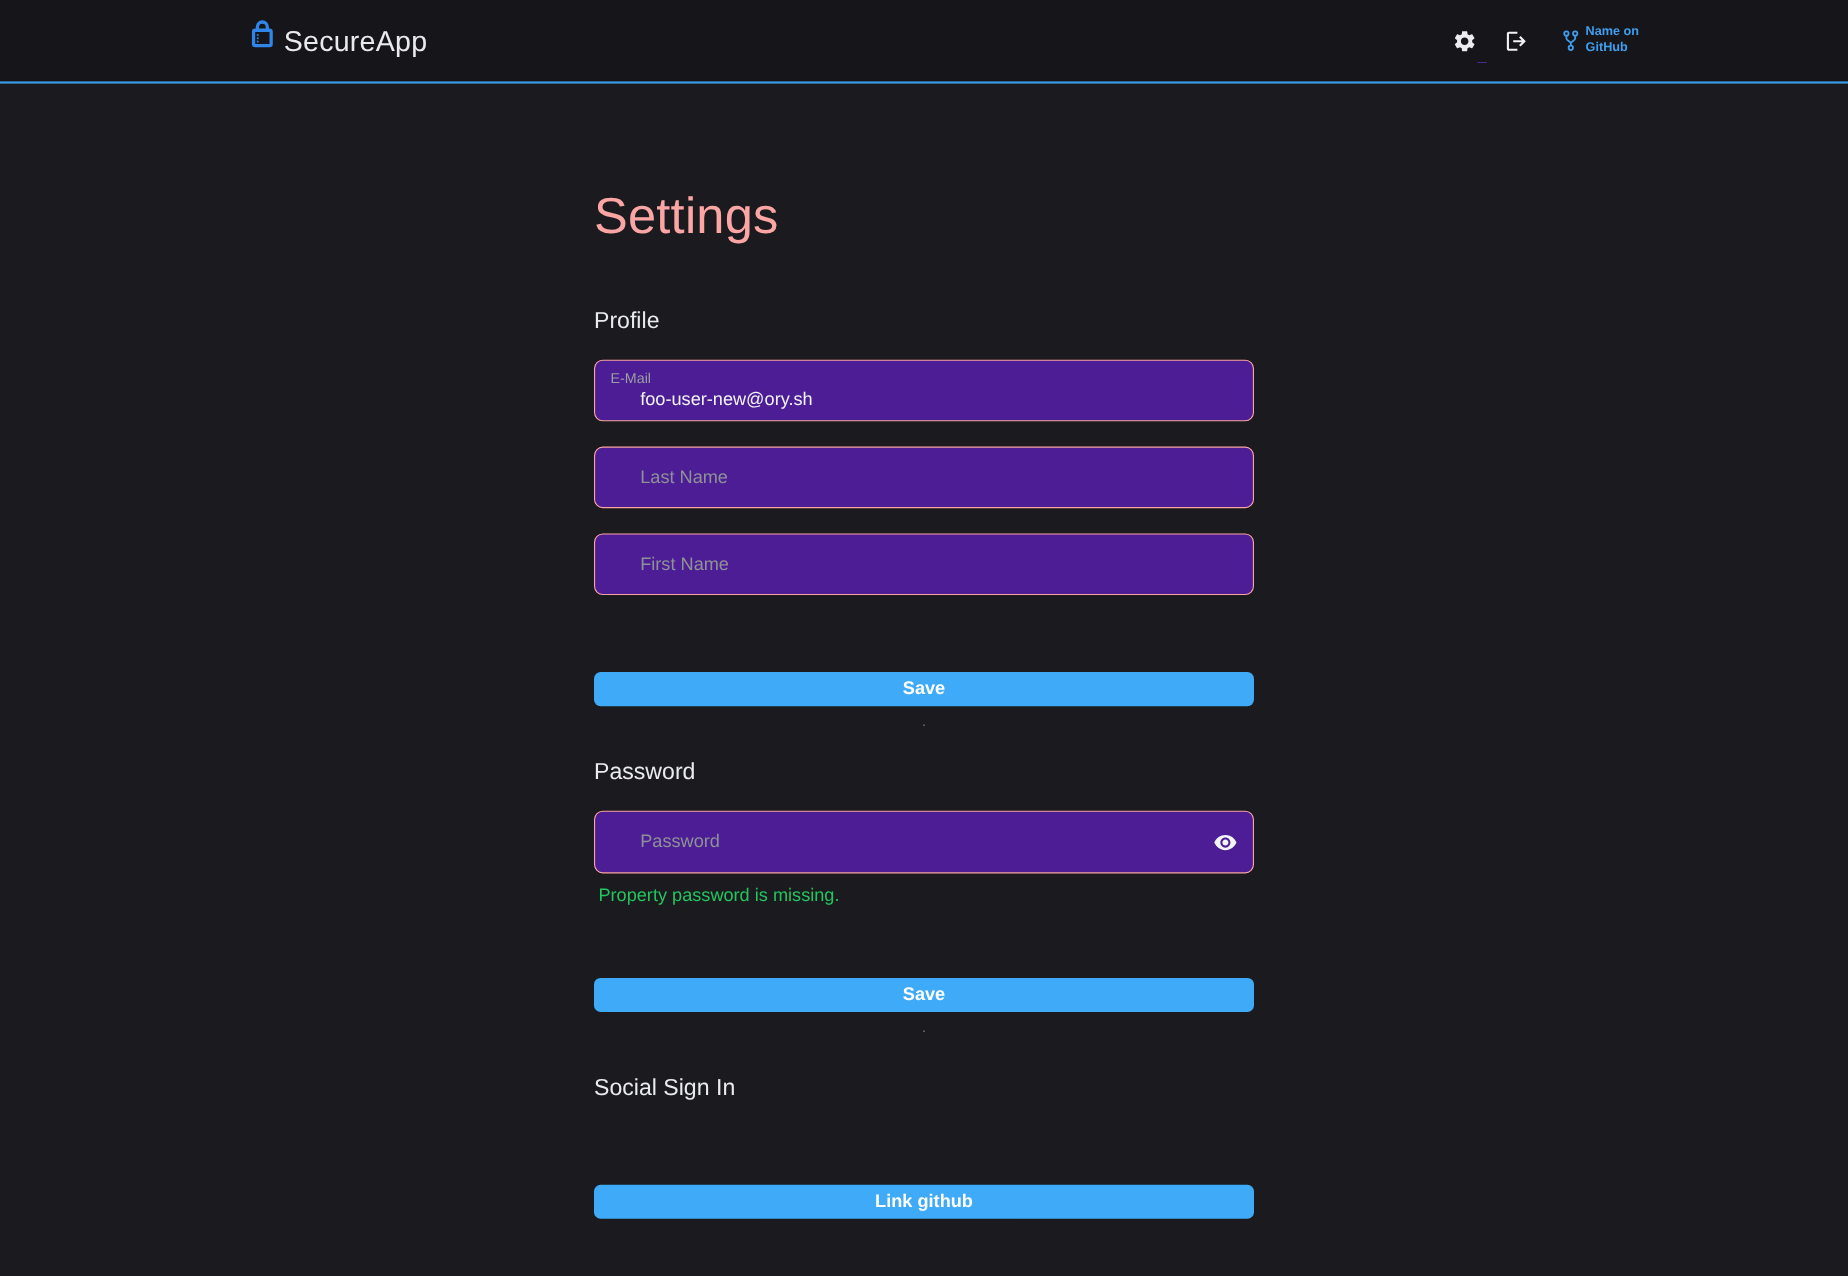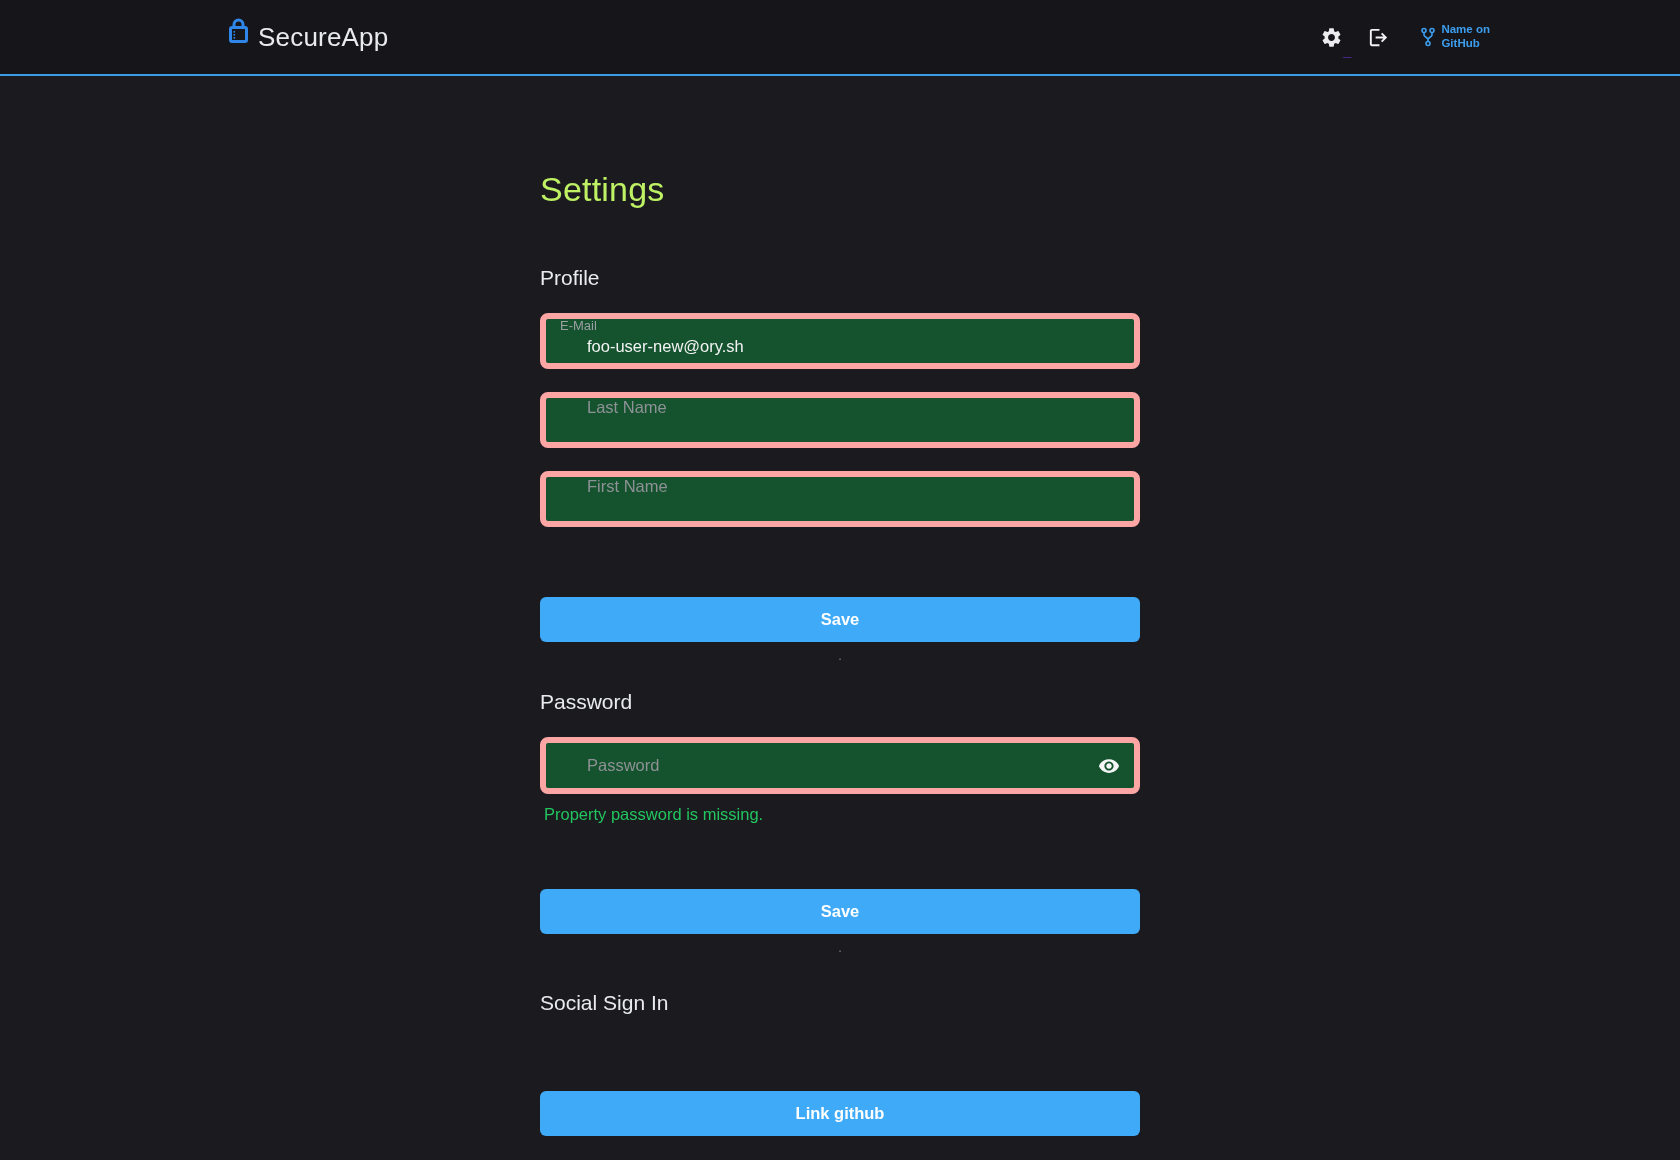--- a/index.html
+++ b/index.html
@@ -36,52 +36,52 @@
     color:var(--purple-accent);font-weight:700;font-size:15px;line-height:1;
   }
   .fork-link{
     display:flex;align-items:center;gap:5px;margin-left:8px;
     color:var(--link-blue);text-decoration:none;cursor:pointer;
     font-size:11.5px;font-weight:700;line-height:1.18;
   }
   
   main{width:600px;margin:0 auto;}
   .page-title{
-    font-size:34px;font-weight:400;color:#bef264;
+    font-size:46px;font-weight:400;color:#fca5a5;
     margin:94px 0 0;line-height:1.15;letter-spacing:.2px;
   }
   .section-title{
     font-size:21px;font-weight:400;color:#e9ebed;margin:57px 0 23px;line-height:1.15;
   }
   .section-title.tight{margin-top:27px;}
   .section-title.social{margin-top:36px;margin-bottom:0;}
   
   .field{
-    background:#14532d;border:6px solid #fca5a5;border-radius:8px;
+    background:#4c1d95;border:1px solid #fca5a5;border-radius:8px;
     height:56px;margin-bottom:23px;
-    display:flex;flex-direction:column;
+    display:flex;flex-direction:column;justify-content:center;
     padding:0 14px;
   }
   .field.row{flex-direction:row;align-items:center;height:57px;margin-bottom:0;}
   .field-label{font-size:13px;color:#9b9fa4;margin-bottom:3px;line-height:1.1;}
   .field input{
     background:transparent;border:none;outline:none;width:100%;padding:0;
     color:#f2f3f4;font-size:16.5px;font-family:"Liberation Sans",sans-serif;margin-left:27px;
   }
   .field input::placeholder{color:#8e9297;opacity:1;}
   .eye-btn{
     background:none;border:none;padding:0;margin-left:10px;cursor:pointer;
     display:flex;align-items:center;
   }
   .field-error{
     font-size:16.5px;color:#22c55e;margin:11px 0 0 4px;line-height:1.2;
   }
   
   .btn-primary{
-    display:block;width:100%;height:45px;
+    display:block;width:100%;height:31px;
     background:var(--button-blue);border:none;border-radius:6px;
     color:#ffffff;font-size:16.5px;font-weight:700;
     font-family:"Liberation Sans",sans-serif;cursor:pointer;
   }
   .btn-save-profile{margin-top:70px;}
   .btn-save-password{margin-top:64px;}
   .btn-link-github{margin-top:76px;}
   .tiny-dot{
     text-align:center;color:#777c82;font-size:13px;line-height:1;
     margin:7px 0 0;height:14px;

